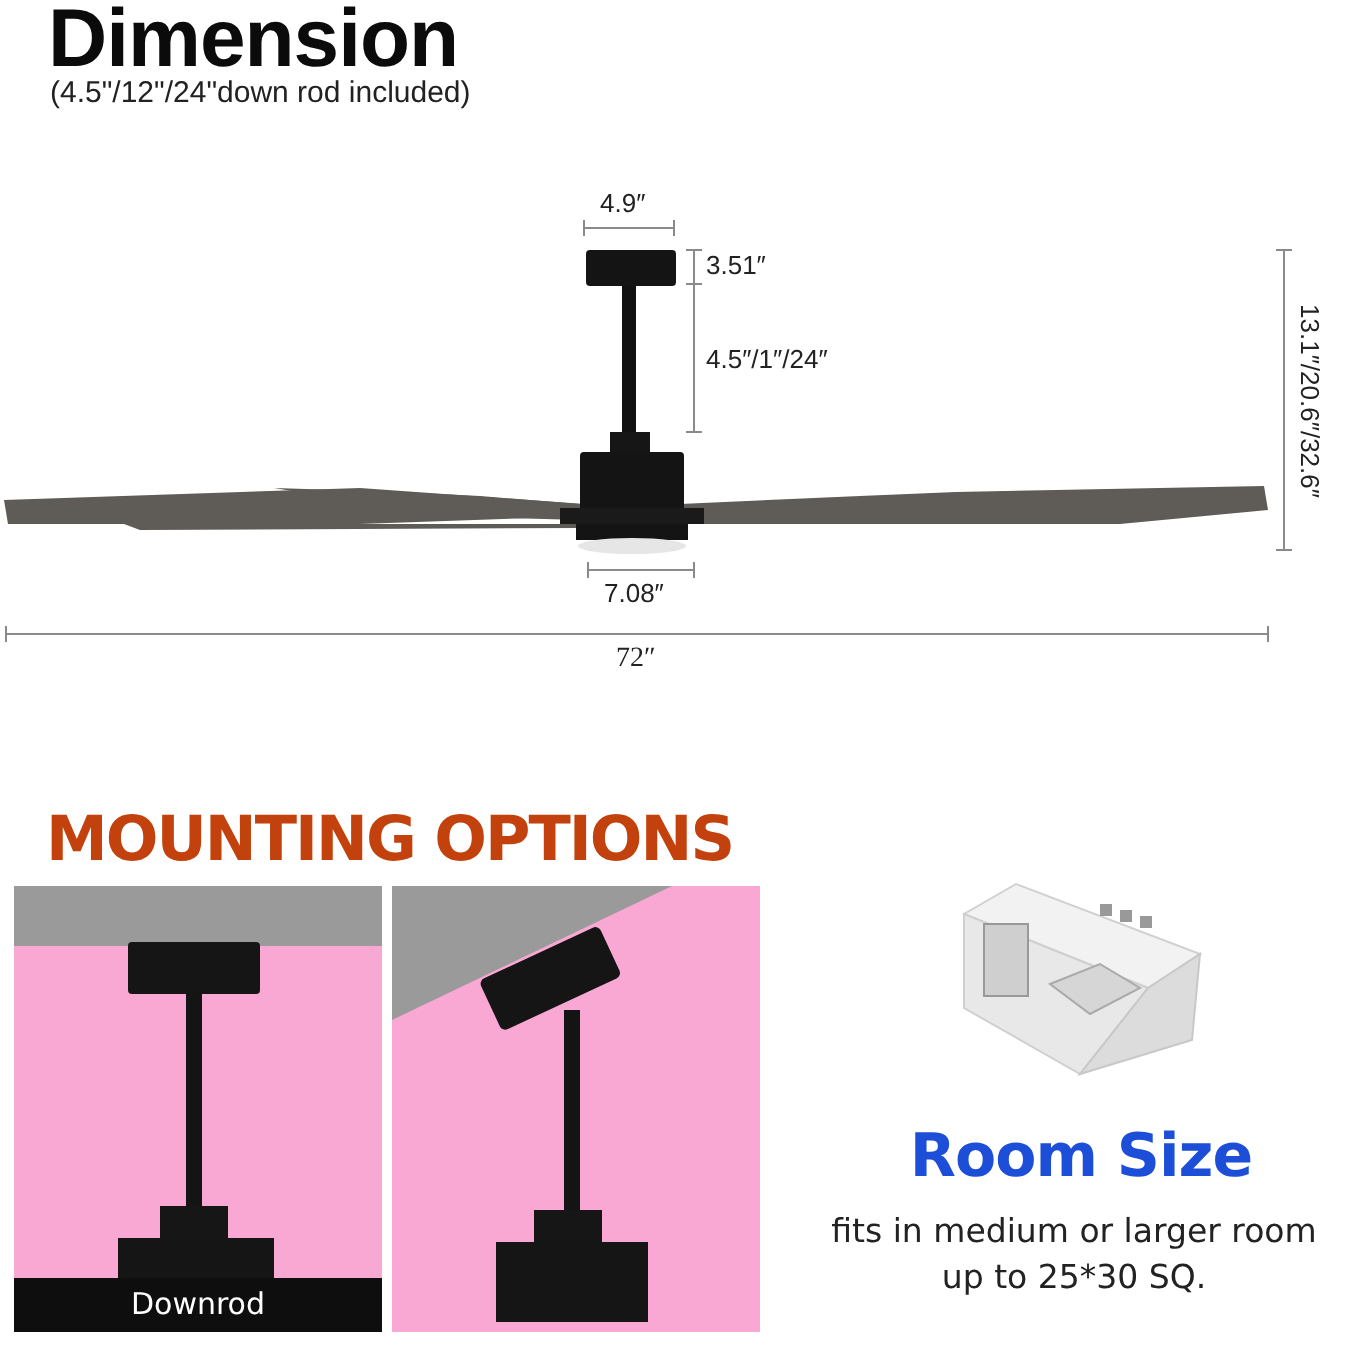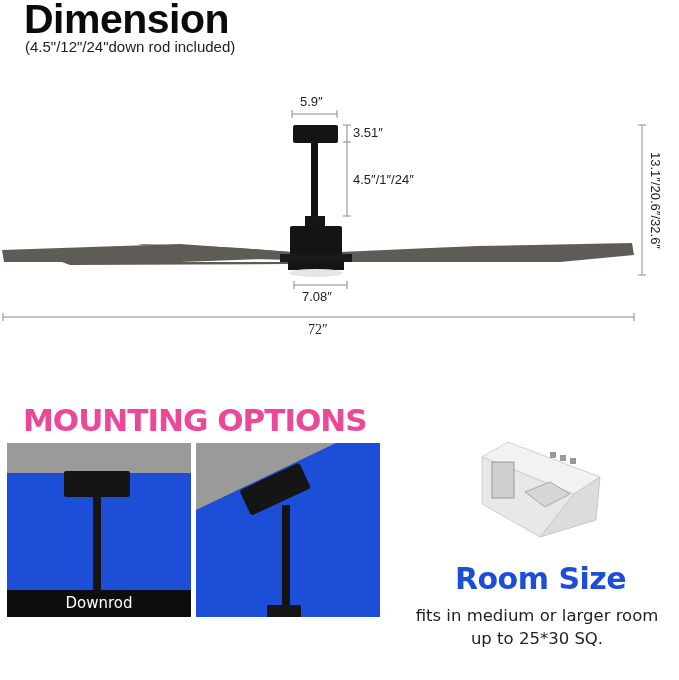--- a/index.html
+++ b/index.html
@@ -1,22 +1,22 @@
 <!DOCTYPE html>
 <html><head>
 <meta charset="utf-8">
 <style>
   html, body { margin:0; padding:0; background:#ffffff; }
   body { width:679px; height:680px; position:relative; overflow:hidden; font-family:"DejaVu Sans", sans-serif; color:#111; }
   .abs { position:absolute; }
   .title { left:24px; top:-4px; font-family:"Liberation Sans", sans-serif; font-weight:bold; font-size:41px; letter-spacing:-0.5px; color:#0b0b0b; }
   .subtitle { left:25px; top:38px; font-family:"Liberation Sans", sans-serif; font-size:15px; color:#222; }
   .dim { font-family:"Liberation Sans", sans-serif; font-size:13px; color:#222; }
-  .mount-title { left:23px; top:402px; font-family:"DejaVu Sans", sans-serif; font-weight:bold; font-size:31px; letter-spacing:-1px; color:#ec4899; }
-  .panel { top:443px; width:184px; height:174px; background:#1d4ed8; overflow:hidden; }
+  .mount-title { left:23px; top:402px; font-family:"DejaVu Sans", sans-serif; font-weight:bold; font-size:31px; letter-spacing:-1px; color:#c2410c; }
+  .panel { top:443px; width:184px; height:223px; background:#f9a8d4; overflow:hidden; }
   .panel-label { position:absolute; left:0; right:0; bottom:0; height:27px; background:#0e0e0e; color:#fff; font-family:"DejaVu Sans", sans-serif; font-size:15px; text-align:center; line-height:27px; }
   .room-title { left:402px; top:561px; width:277px; text-align:center; font-family:"DejaVu Sans", sans-serif; font-weight:bold; font-size:30px; color:#1d4ed8; letter-spacing:-0.5px; }
   .room-desc { left:392px; top:604px; width:290px; text-align:center; font-family:"DejaVu Sans", sans-serif; font-size:16.5px; line-height:23px; color:#222; }
 </style>
 </head>
 <body>
 
 <div class="abs title">Dimension</div>
 <div class="abs subtitle">(4.5"/12"/24"down rod included)</div>
 
@@ -64,21 +64,21 @@
     <line x1="347" y1="281" x2="347" y2="289"></line>
   </g>
 
   <g stroke="#8a8a8a" stroke-width="1">
     <line x1="3" y1="317" x2="634" y2="317"></line>
     <line x1="3" y1="313" x2="3" y2="321"></line>
     <line x1="634" y1="313" x2="634" y2="321"></line>
   </g>
 </svg>
 
-<div class="abs dim" style="left:300px;top:94px;">5.9″</div>
+<div class="abs dim" style="left:300px;top:94px;">4.9″</div>
 <div class="abs dim" style="left:353px;top:125px;">3.51″</div>
 <div class="abs dim" style="left:353px;top:172px;">4.5″/1″/24″</div>
 <div class="abs dim" style="left:600px;top:193px;width:110px;text-align:center;transform:rotate(90deg);transform-origin:center;">13.1″/20.6″/32.6″</div>
 <div class="abs dim" style="left:302px;top:289px;">7.08″</div>
 <div class="abs dim" style="left:308px;top:322px;font-family:'Liberation Serif',serif;font-size:14px;">72″</div>
 
 <div class="abs mount-title">MOUNTING OPTIONS</div>
 
 <div class="abs panel" style="left:7px;">
   <svg width="184" height="235">

